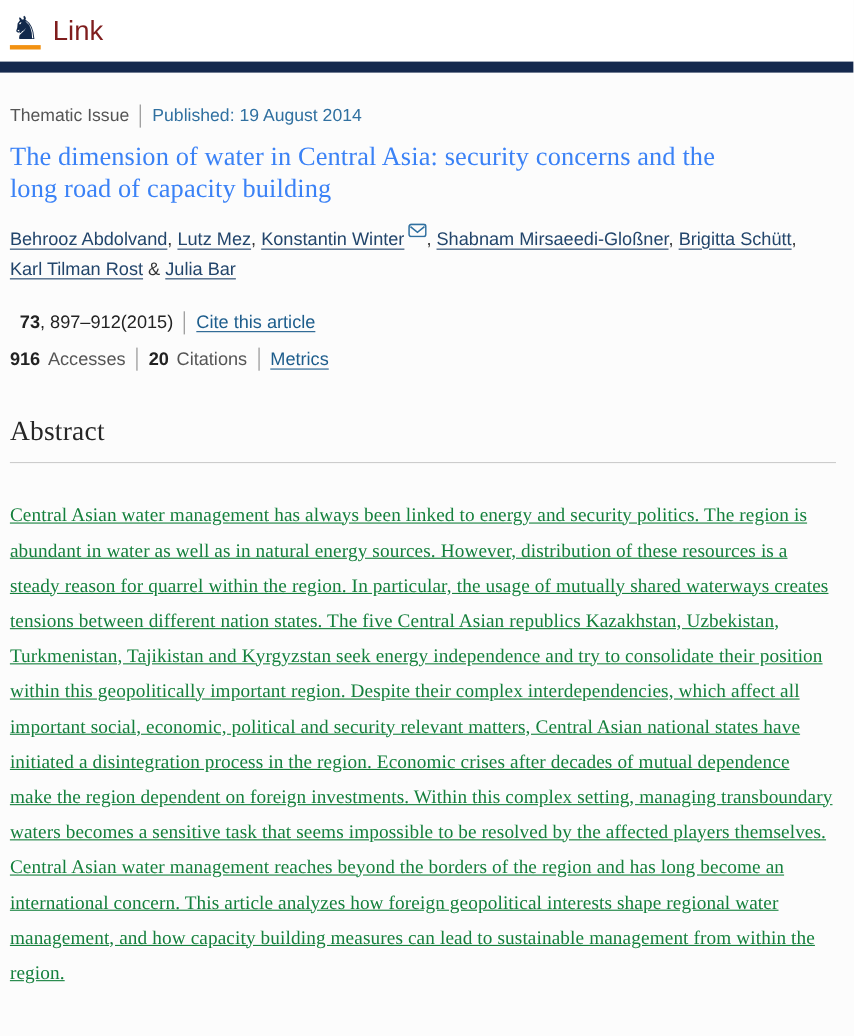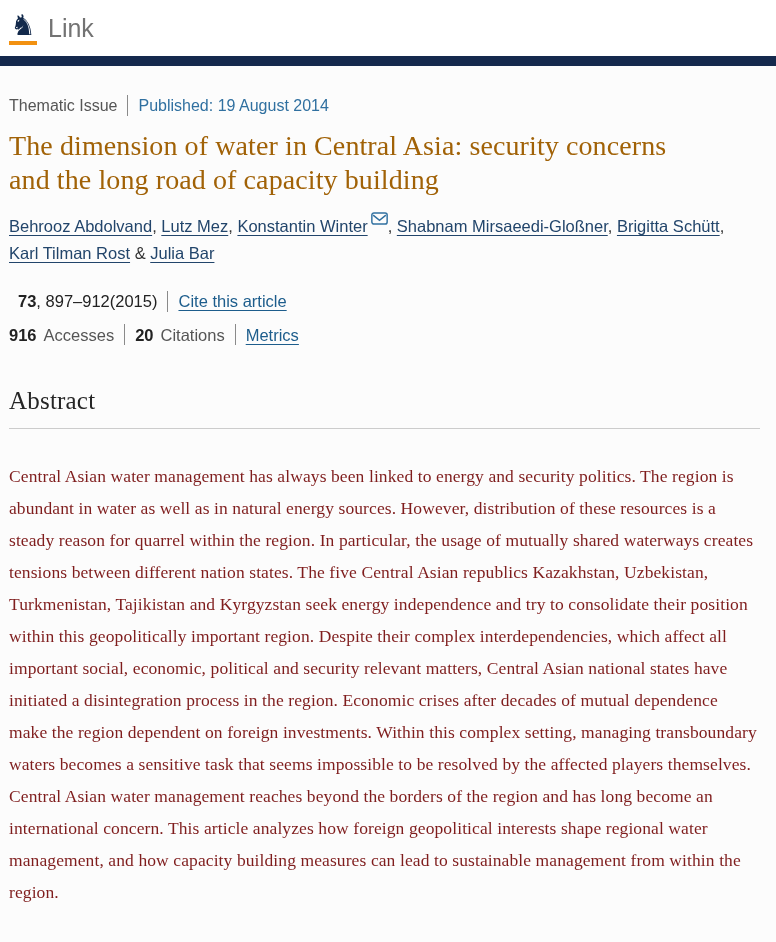--- a/index.html
+++ b/index.html
@@ -37,21 +37,21 @@
     font-family: "Liberation Serif", serif;
     font-weight: bold;
     font-size: 27px;
     color: #15294d;
     letter-spacing: 0.2px;
   }
   .brand-link {
     font-family: "Liberation Sans", sans-serif;
     font-weight: normal;
     font-size: 25px;
-    color: #737373;
+    color: #7f1d1d;
     margin-left: 4px;
   }
   .navy-bar {
     height: 10px;
     background: #15294d;
     width: 100%;
   }
   
   main { padding: 29px 16px 40px 9px; }
   .meta-row {
@@ -65,23 +65,23 @@
     display: inline-block;
     width: 1px;
     height: 21px;
     background: #8a8a8a;
     margin: 0 10px;
     vertical-align: -5px;
   }
   h1.article-title {
     font-family: "Liberation Serif", serif;
     font-weight: normal;
-    font-size: 28px;
+    font-size: 24px;
     line-height: 1.22;
-    color: #a16207;
+    color: #3b82f6;
     max-width: 672px;
     margin-top: 13px;
     letter-spacing: 0.1px;
   }
   .authors {
     margin-top: 15px;
     font-size: 16.5px;
     line-height: 27px;
     color: #333;
     max-width: 746px;
@@ -140,24 +140,25 @@
   }
   hr.section-rule {
     border: none;
     border-top: 1px solid #cccccc;
     margin-top: 13px;
   }
   p.abstract-text {
     font-family: "Liberation Serif", serif;
     font-size: 17.5px;
     line-height: 32px;
-    color: #7f1d1d;
+    color: #15803d;
     margin-top: 31px;
     max-width: 748px;
     letter-spacing: 0.1px;
+    text-decoration: underline;
   }
   a { cursor: pointer; }
 </style>
 </head>
 <body>
 
 <header class="site-header">
   <a class="brand">
     <span class="horse">♞</span>
       <span class="brand-link">Link</span>

